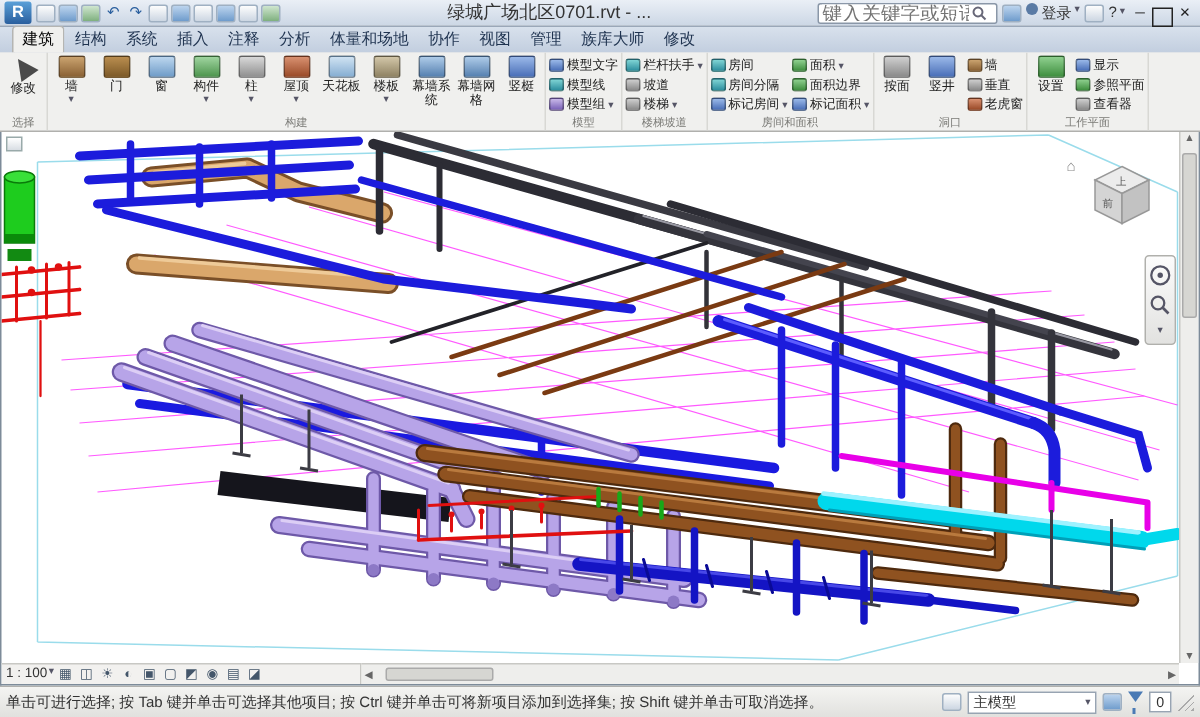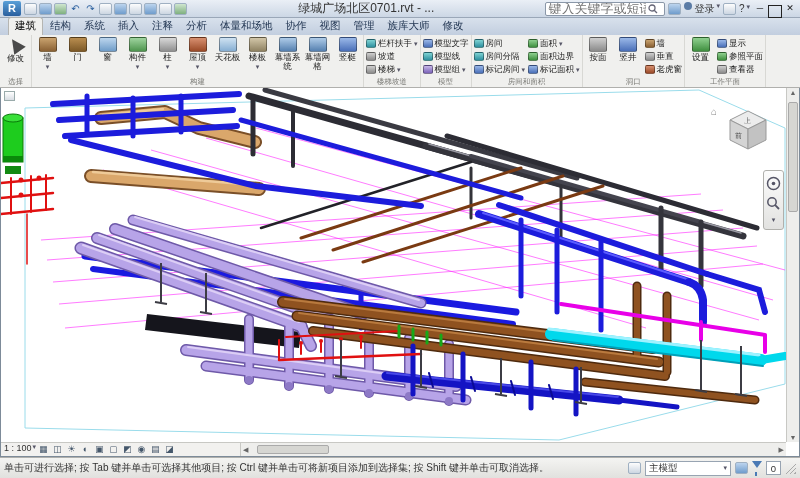--- a/index.html
+++ b/index.html
@@ -203,57 +203,57 @@
           <span>竖梃</span>
         </div>
     </div>
     <div class="pname">构建</div>
   </div>
 
   <div class="panel">
     <div class="pbody">
       <div class="stack">
         <div class="sb">
+            <span class="i i10 c-blue"></span>
+            <span>模型文字</span>
+          </div>
+        <div class="sb">
+            <span class="i i10 c-teal"></span>
+            <span>模型线</span>
+          </div>
+        <div class="sb">
+            <span class="i i10 c-purp"></span>
+            <span>模型组</span>
+            <span class="ddg">▾</span>
+          </div>
+      </div>
+    </div>
+    <div class="pname">模型</div>
+  </div>
+
+  <div class="panel">
+    <div class="pbody">
+      <div class="stack">
+        <div class="sb">
             <span class="i i10 c-teal"></span>
             <span>栏杆扶手</span>
             <span class="ddg">▾</span>
           </div>
         <div class="sb">
             <span class="i i10 c-gray"></span>
             <span>坡道</span>
           </div>
         <div class="sb">
             <span class="i i10 c-gray"></span>
             <span>楼梯</span>
             <span class="ddg">▾</span>
           </div>
       </div>
     </div>
     <div class="pname">楼梯坡道</div>
-  </div>
-
-  <div class="panel">
-    <div class="pbody">
-      <div class="stack">
-        <div class="sb">
-            <span class="i i10 c-blue"></span>
-            <span>模型文字</span>
-          </div>
-        <div class="sb">
-            <span class="i i10 c-teal"></span>
-            <span>模型线</span>
-          </div>
-        <div class="sb">
-            <span class="i i10 c-purp"></span>
-            <span>模型组</span>
-            <span class="ddg">▾</span>
-          </div>
-      </div>
-    </div>
-    <div class="pname">模型</div>
   </div>
 
   <div class="panel">
     <div class="pbody">
       <div class="stack">
         <div class="sb">
             <span class="i i10 c-teal"></span>
             <span>房间</span>
           </div>
         <div class="sb">

